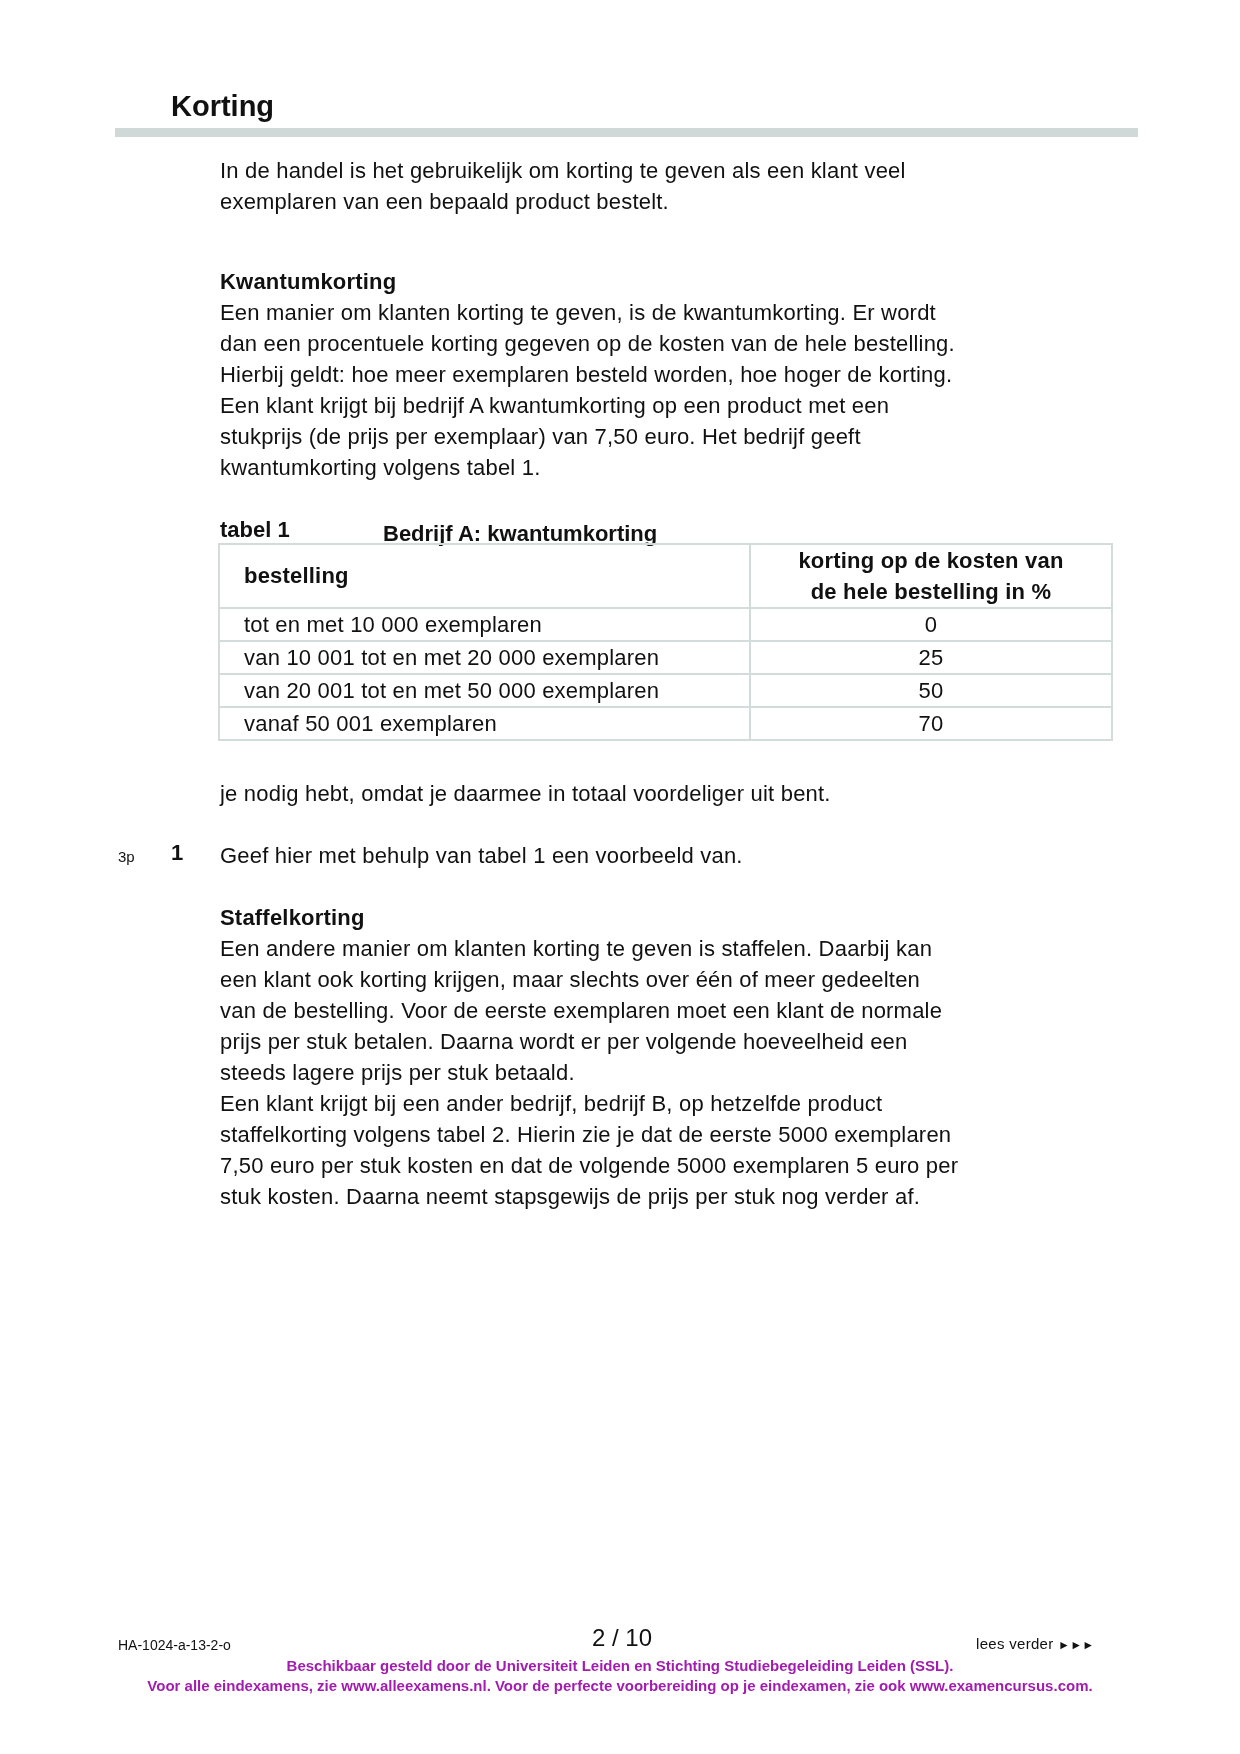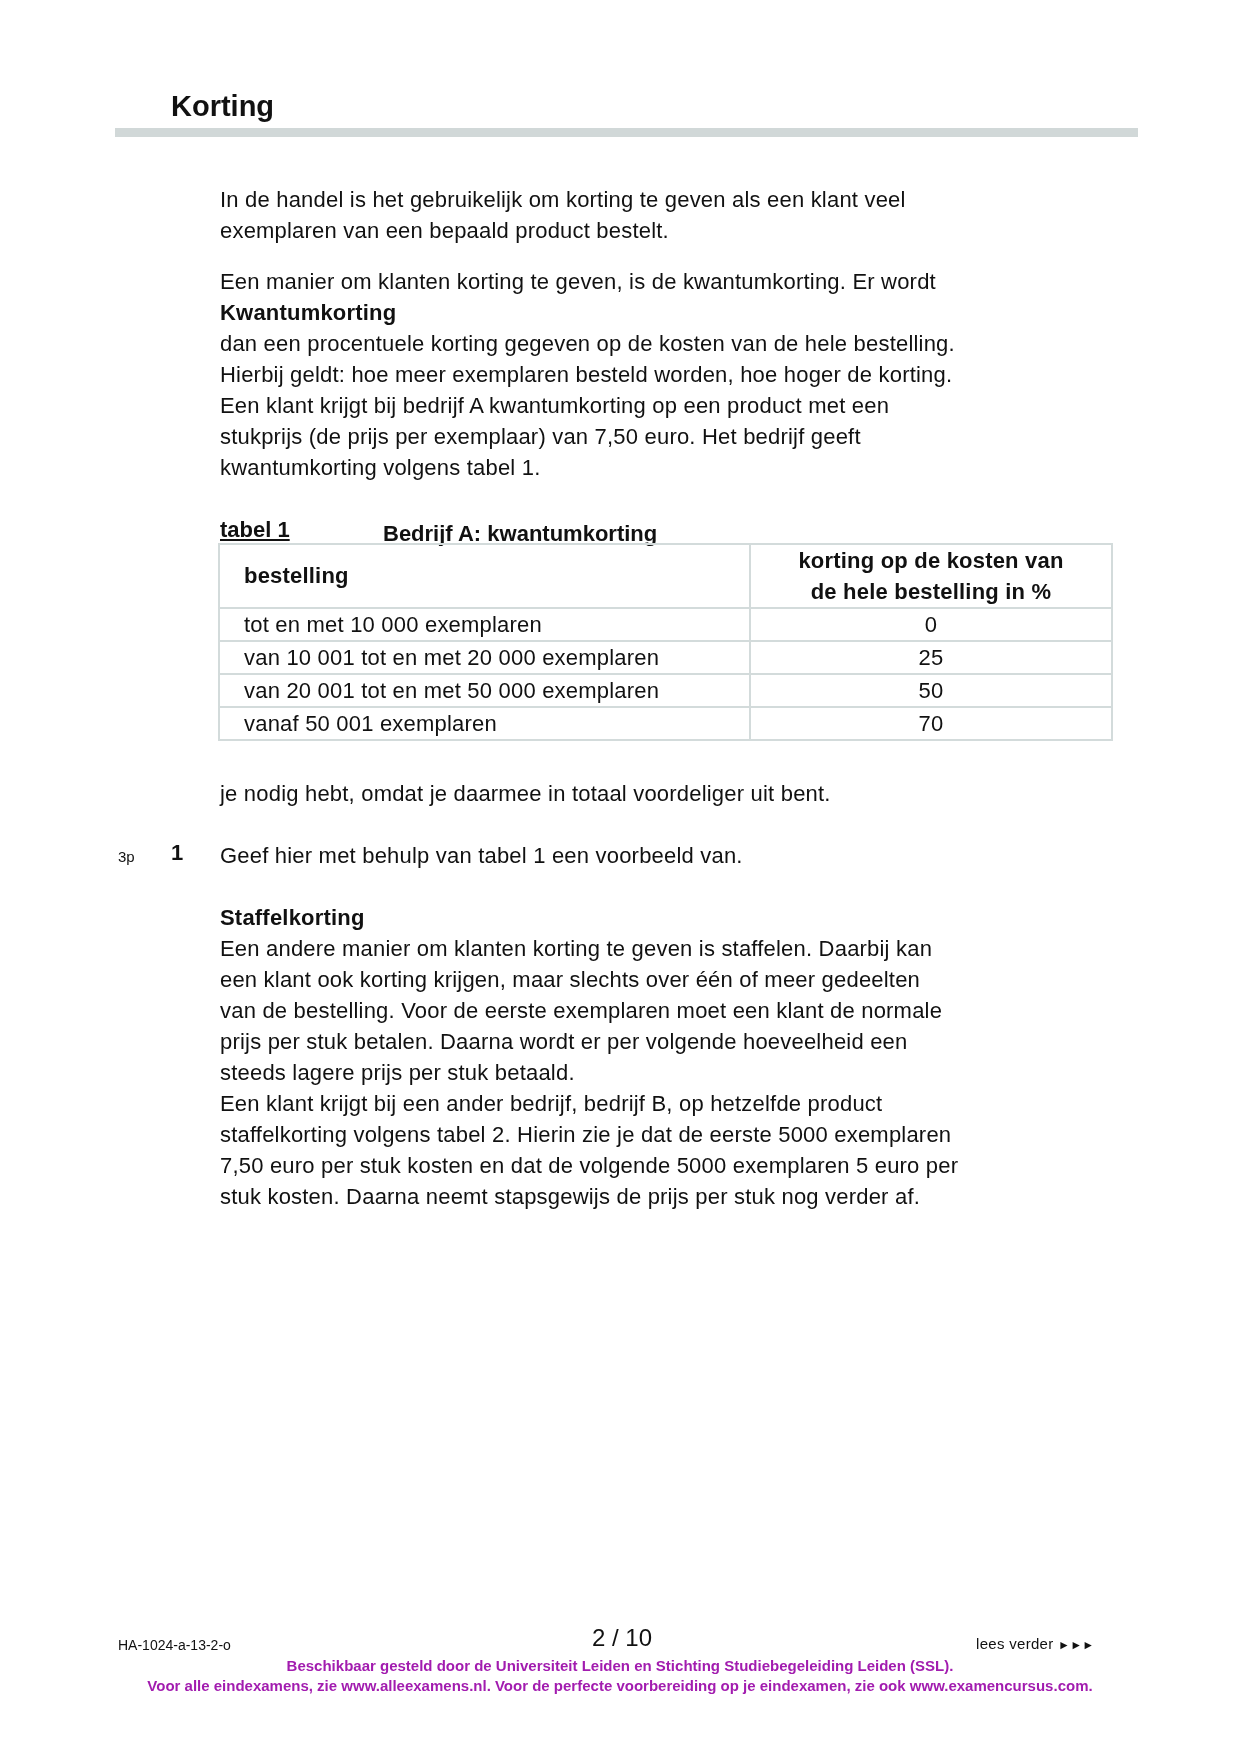--- a/index.html
+++ b/index.html
@@ -13,21 +13,21 @@
   }
   .title-bar {
     left: 115px; top: 128px; width: 1023px; height: 9px; background: #d1d8d8;
   }
   .para {
     left: 220px; width: 900px; font-size: 22px; line-height: 31px;
     letter-spacing: 0.2px; white-space: nowrap;
   }
   .para .line { display: block; height: 31px; }
   .subhead { font-weight: bold; }
-  .caption { font-size: 22px; font-weight: bold; line-height: 31px; text-decoration: underline; }
+  .caption { font-size: 22px; font-weight: bold; line-height: 31px; }
   table.kt {
     position: absolute; left: 218px; top: 543px; width: 895px;
     border-collapse: collapse; font-size: 22px; letter-spacing: 0.2px;
   }
   table.kt td, table.kt th {
     border: 2px solid #d3dbdb; padding: 0 0 0 24px; height: 31px; line-height: 30px;
     text-align: left; font-weight: normal; vertical-align: middle;
   }
   table.kt th { font-weight: bold; height: 62px; }
   table.kt th.c2, table.kt td.c2 { text-align: center; padding: 0; width: 360px; }
@@ -40,28 +40,28 @@
   .footer-blue {
     left: 0; width: 1240px; text-align: center; color: #a21caf; font-weight: bold; font-size: 15px; line-height: 20px;
   }
 </style>
 </head>
 <body>
 
 <div class="abs title">Korting</div>
 <div class="abs title-bar"></div>
 
-<div class="abs para" style="top:184px;">
+<div class="abs para" style="top:155px;">
   <span class="line">In de handel is het gebruikelijk om korting te geven als een klant veel</span>
   <span class="line">exemplaren van een bepaald product bestelt.</span>
 </div>
 
 <div class="abs para" style="top:266px;">
+  <span class="line subhead">Kwantumkorting</span>
   <span class="line">Een manier om klanten korting te geven, is de kwantumkorting. Er wordt</span>
-  <span class="line subhead">Kwantumkorting</span>
   <span class="line">dan een procentuele korting gegeven op de kosten van de hele bestelling.</span>
   <span class="line">Hierbij geldt: hoe meer exemplaren besteld worden, hoe hoger de korting.</span>
   <span class="line">Een klant krijgt bij bedrijf A kwantumkorting op een product met een</span>
   <span class="line">stukprijs (de prijs per exemplaar) van 7,50 euro. Het bedrijf geeft</span>
   <span class="line">kwantumkorting volgens tabel 1.</span>
 </div>
 
 <div class="abs caption" style="left:220px; top:514px;">tabel 1</div>
 <div class="abs caption" style="left:383px; top:518px;">Bedrijf A: kwantumkorting</div>
 

